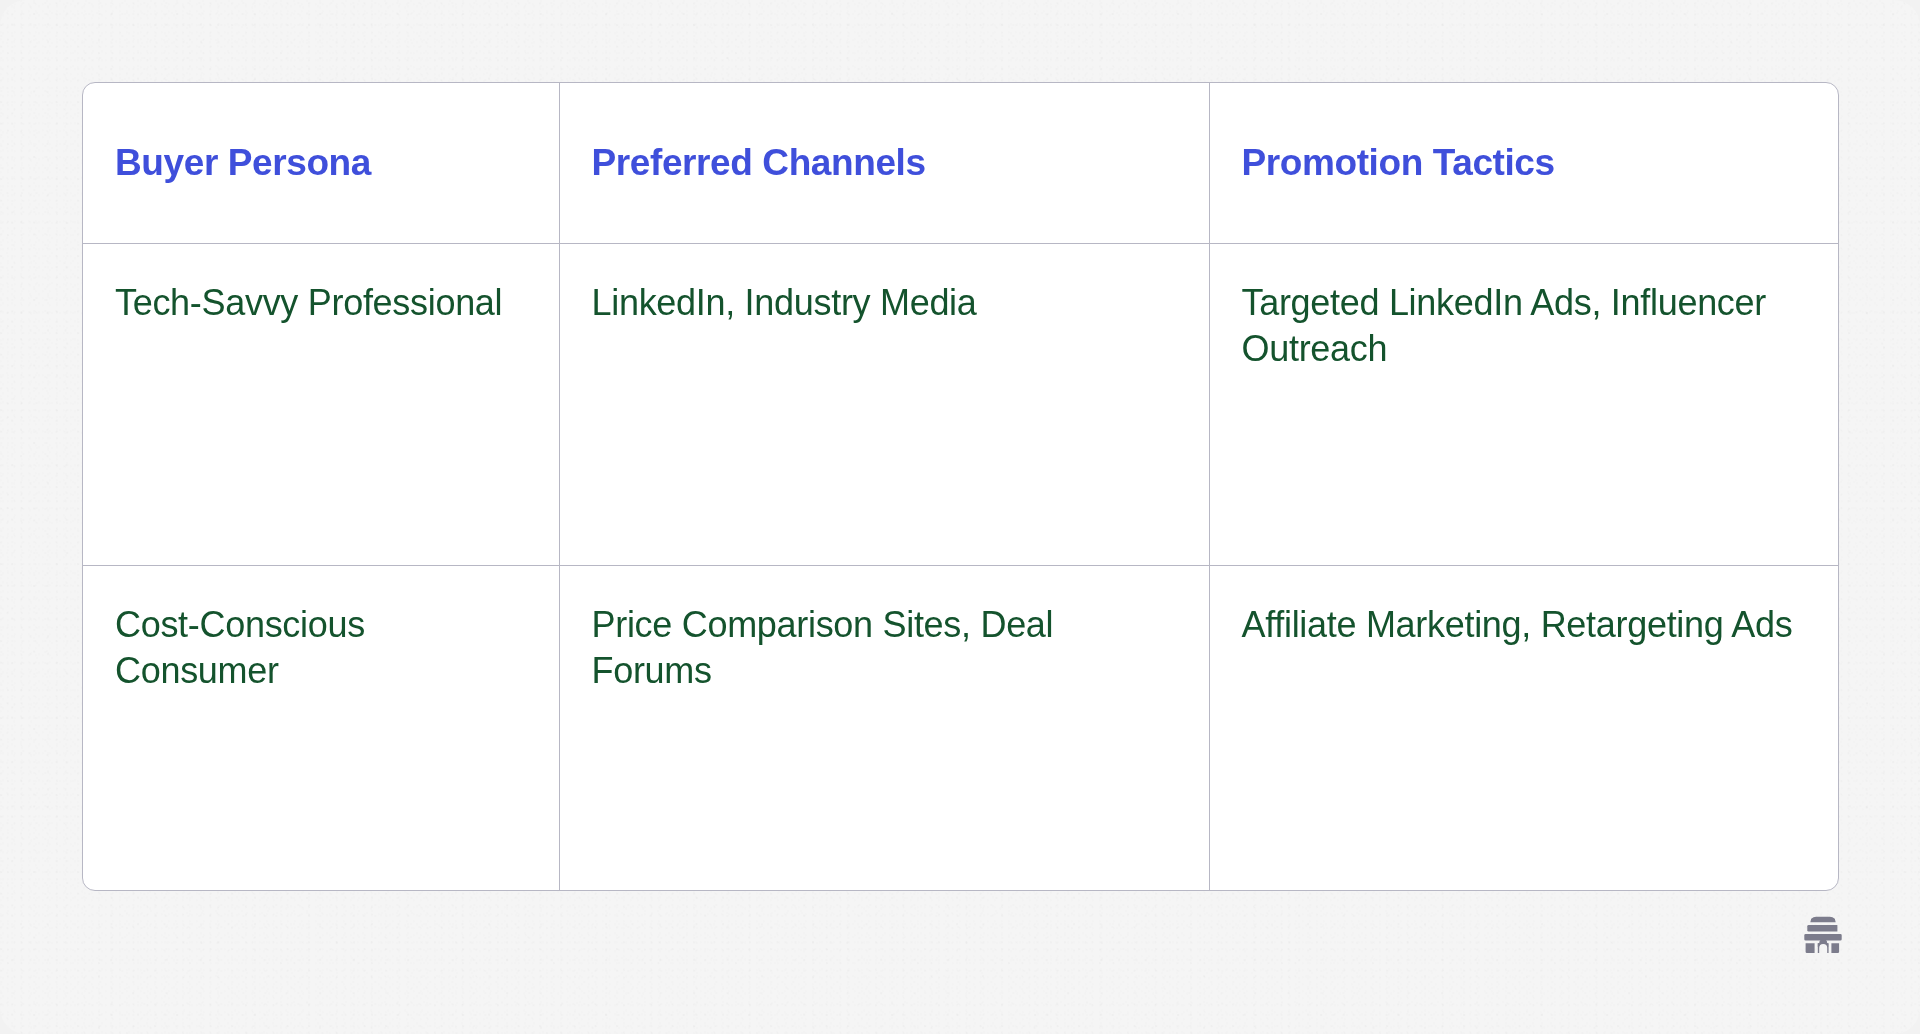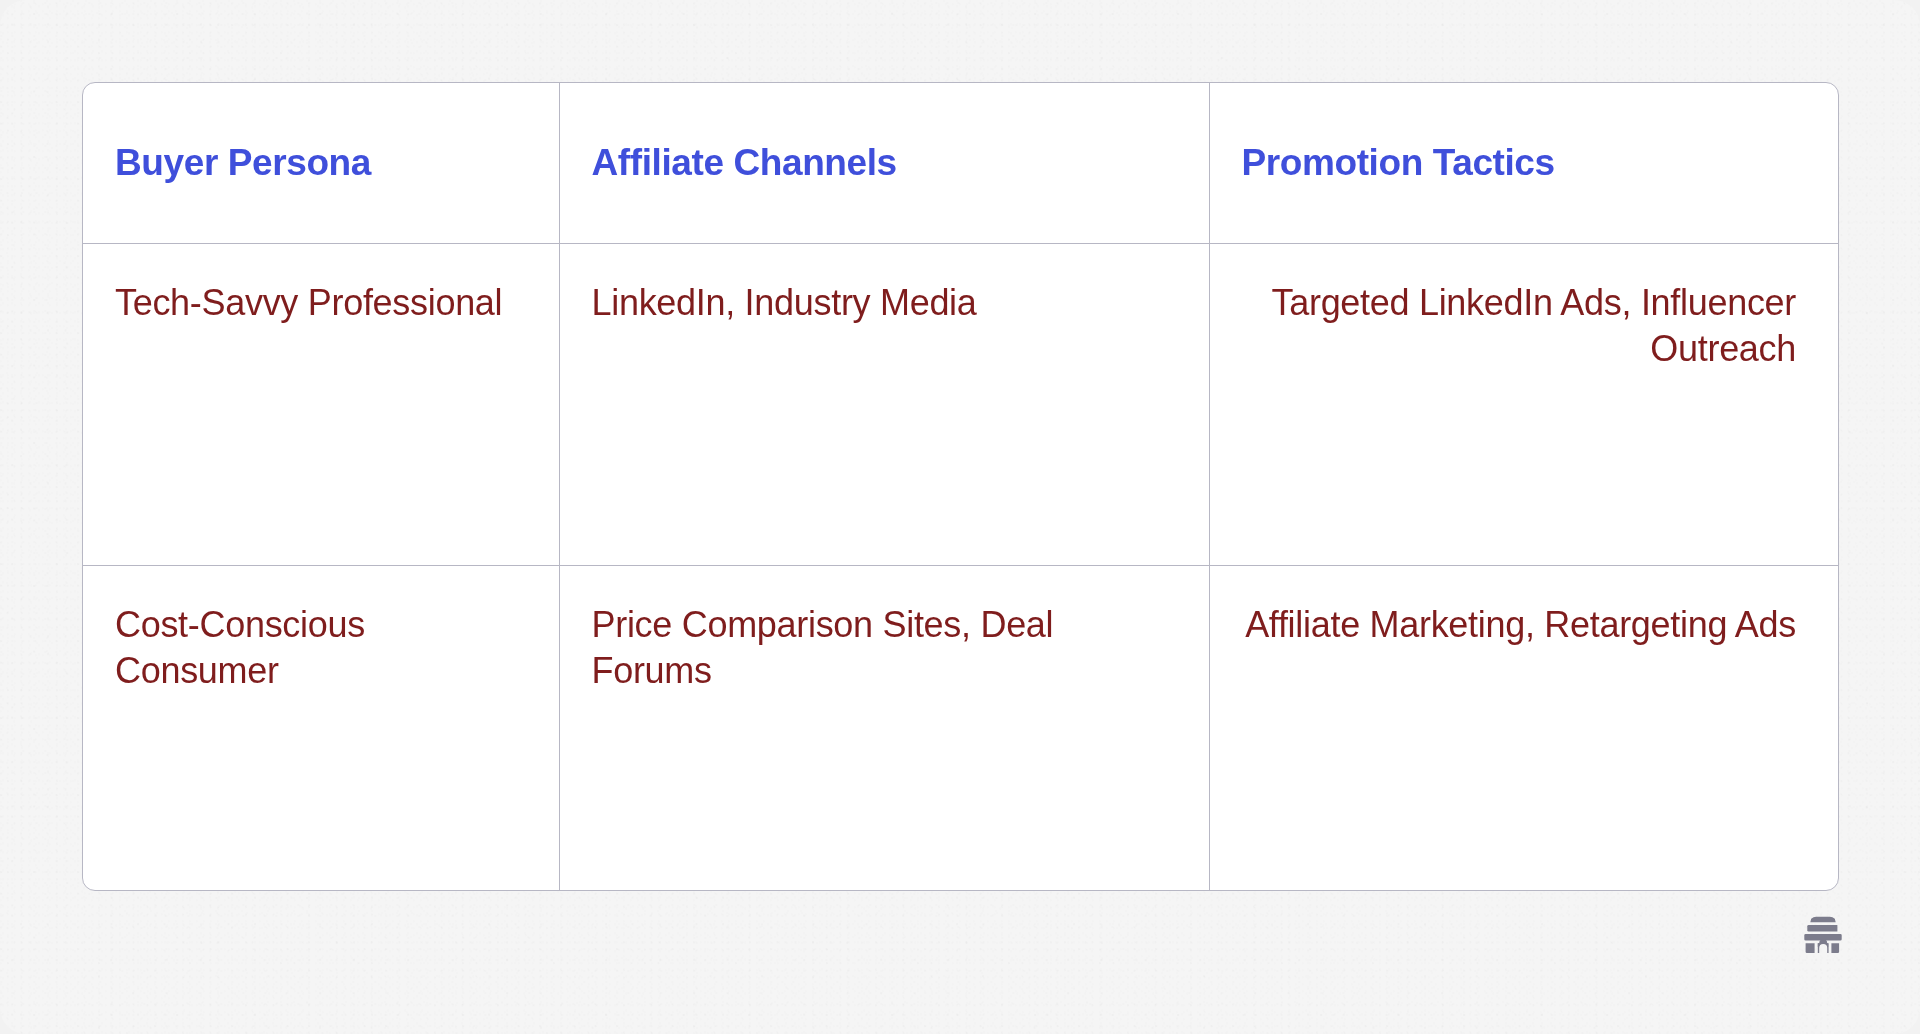--- a/index.html
+++ b/index.html
@@ -89,23 +89,23 @@
   .persona-table tbody td {
     vertical-align: top;
     text-align: left;
     padding: 36px 44px 36px 32px;
     border-bottom: 1.6px solid #b7b7c4;
     border-right: 1.6px solid #b7b7c4;
     font-weight: 400;
     font-size: 36px;
     line-height: 1.28;
     letter-spacing: -0.3px;
-    color: #7f1d1d;
+    color: #14532d;
   }
-  .persona-table tbody td:last-child { border-right: none; text-align: right; }
+  .persona-table tbody td:last-child { border-right: none; }
   .persona-table tbody tr:last-child td { border-bottom: none; }
 
   .persona-table tbody tr.r1 td { height: 215px; }
   .persona-table tbody tr.r2 td { height: 218px; }
   .persona-table tbody tr.r3 td { height: 216px; }
 
   
   .brand-mark {
     position: absolute;
     left: 1803px;
@@ -124,21 +124,21 @@
     <table class="persona-table">
       <colgroup>
         <col class="c1">
           <col class="c2">
           <col class="c3">
       </colgroup>
 
       <thead>
         <tr>
           <th>Buyer Persona</th>
-          <th>Affiliate Channels</th>
+          <th>Preferred Channels</th>
           <th>Promotion Tactics</th>
         </tr>
       </thead>
 
       <tbody>
         <tr class="r1">
           <td>Tech-Savvy Professional</td>
           <td>LinkedIn, Industry Media</td>
           <td>Targeted LinkedIn Ads, Influencer Outreach</td>
         </tr>

